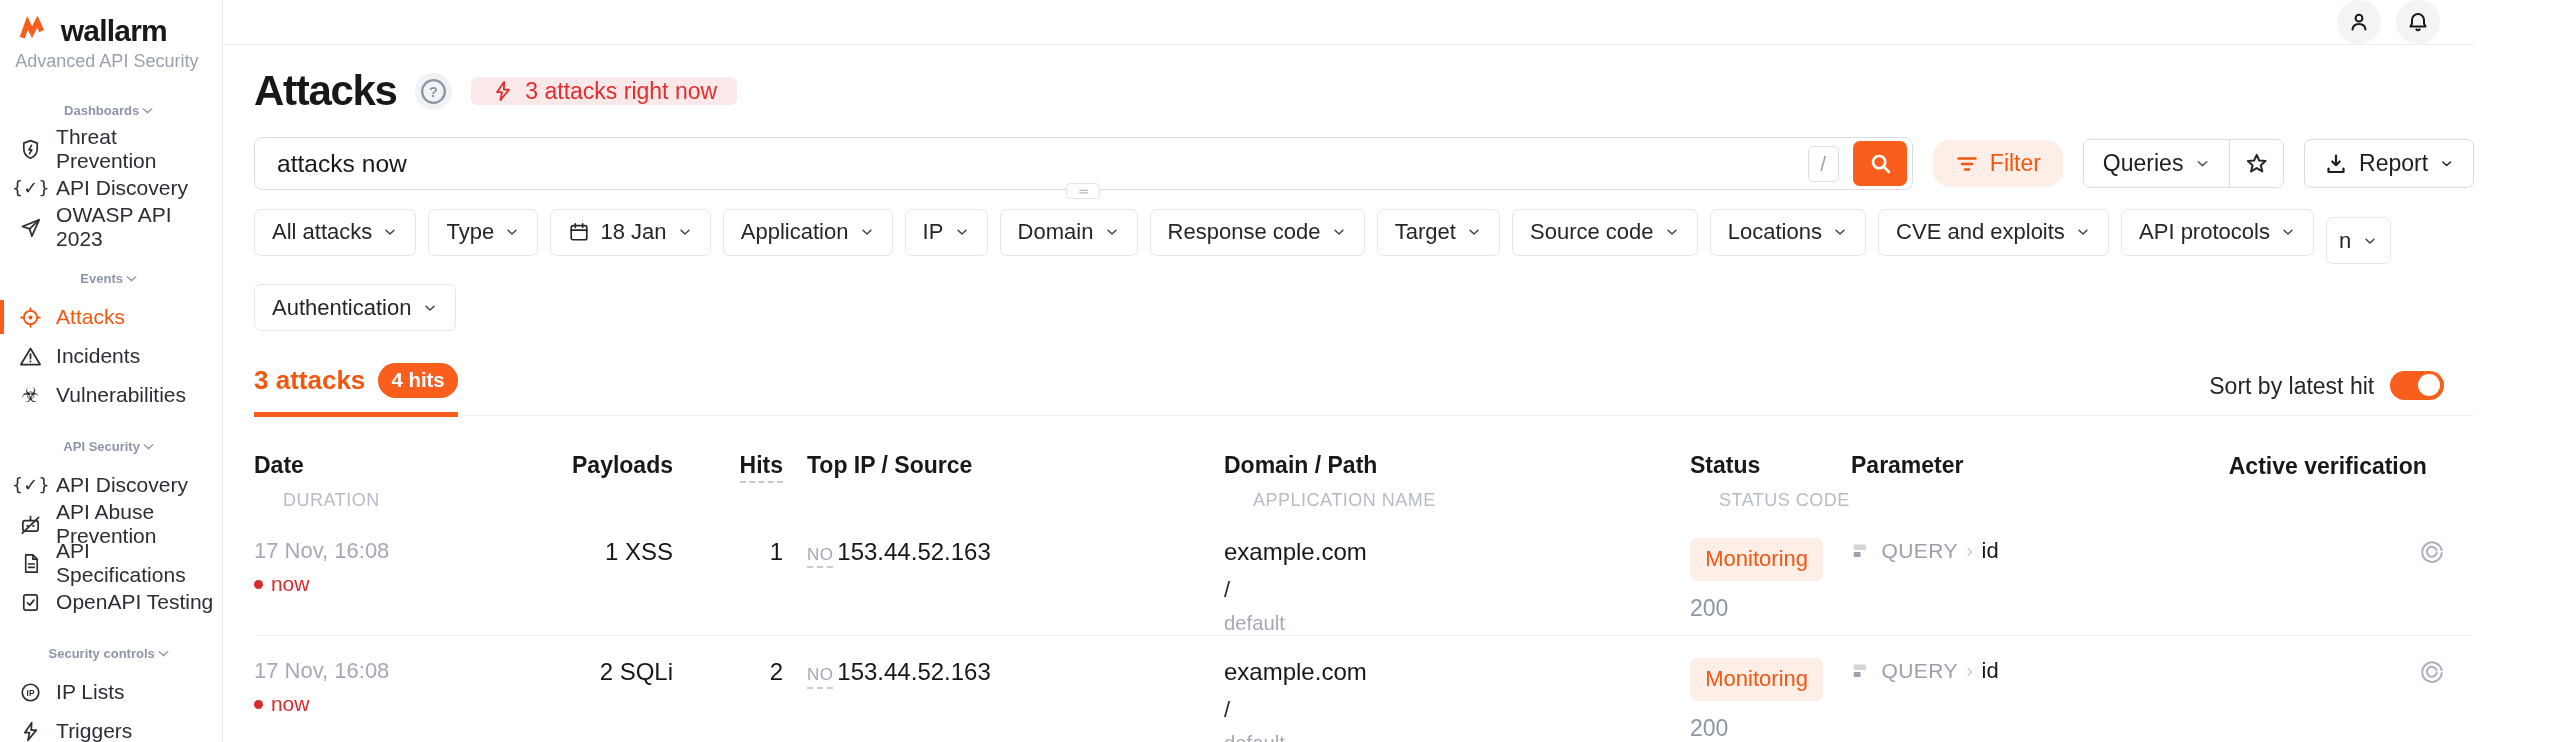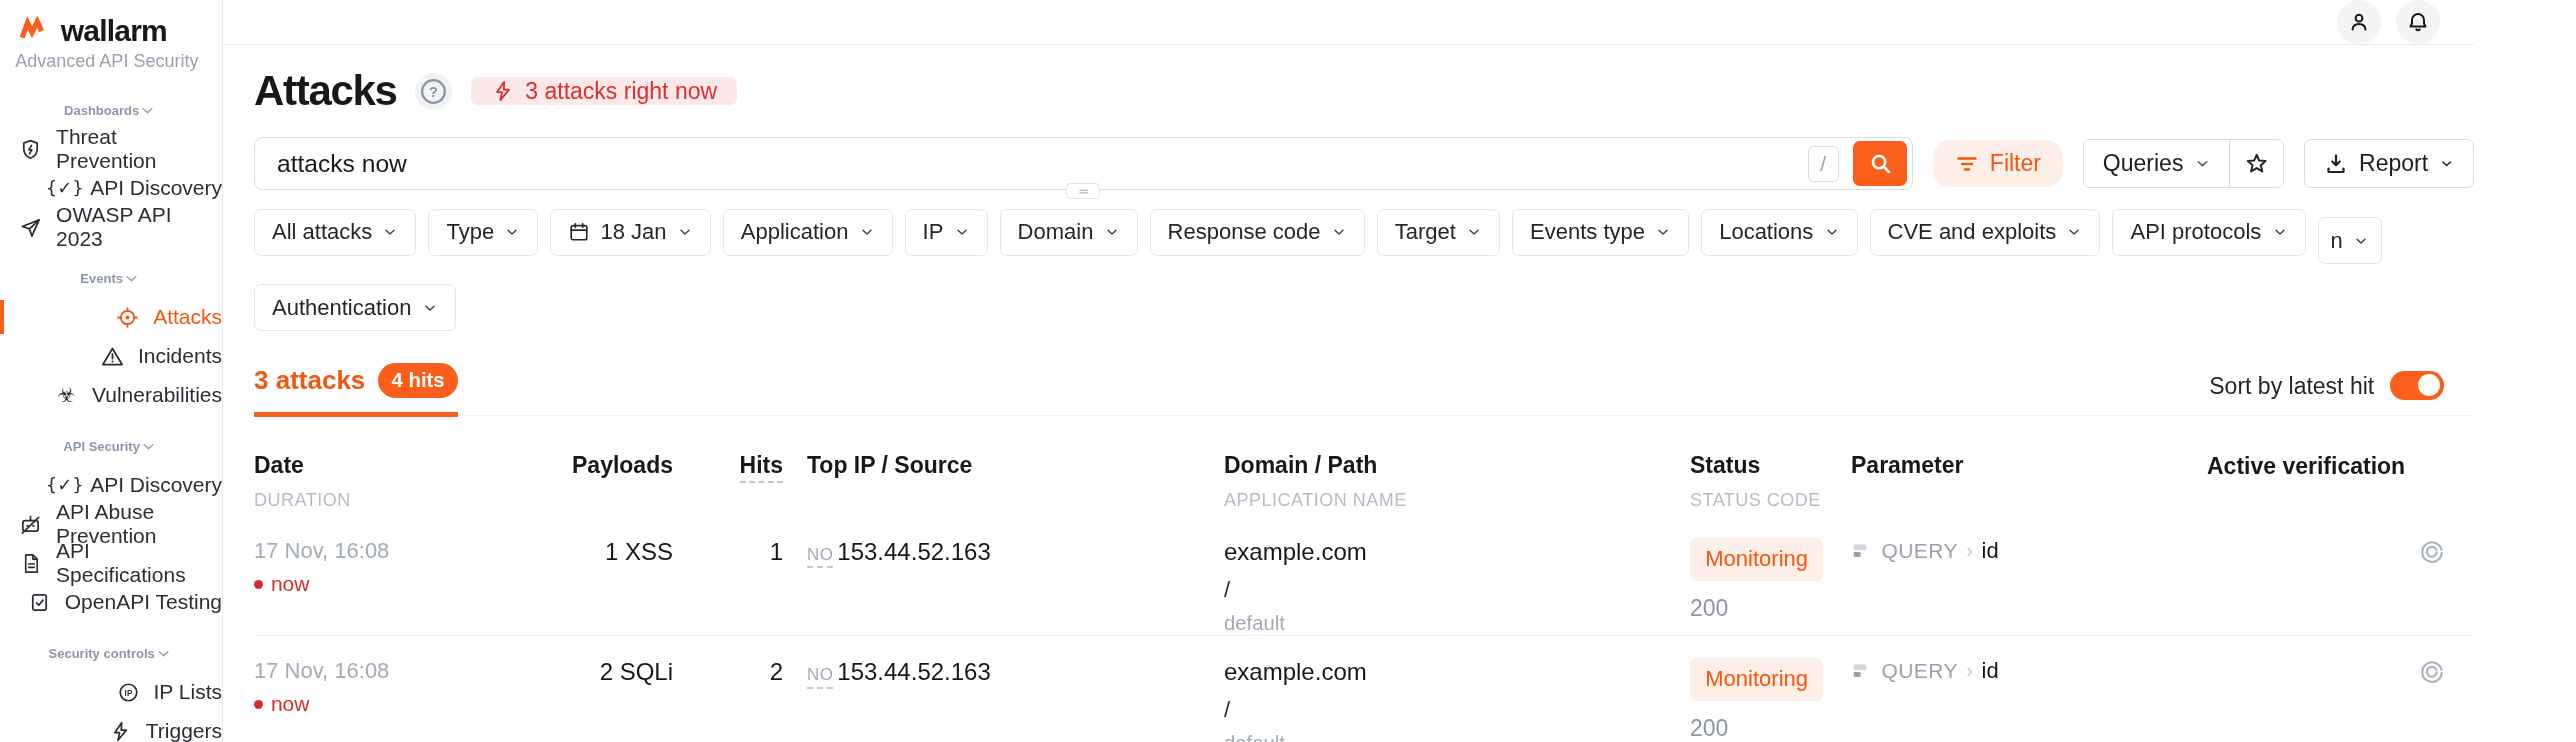--- a/index.html
+++ b/index.html
@@ -18,21 +18,21 @@
   .logo-block { padding:13.6px 0 0 15.3px; }
   .brand-row { display:flex; align-items:center; gap:8.5px; }
   .brand-name { font-size:30px; font-weight:700; color:#17181A; letter-spacing:-0.8px; }
   .brand-sub { font-size:18px; color:#99A1AE; margin-top:3.4px; }
   .nav { margin-top:18.6px; }
   .nav-header { display:flex; align-items:center; justify-content:center;
     height:39px; padding:0 17px 0 15.3px; color:#8C96A8; font-weight:700; font-size:13px; cursor:pointer; }
   .nav-header + .nav-header, .nav-item + .nav-header { margin-top:12px; }
   .nav-header .chev { color:#9AA3B2; }
   .nav-item { display:flex; align-items:center; gap:12.7px; height:39px; padding-left:18px;
-    font-size:21px; color:#2A2E35; position:relative; cursor:pointer;justify-content:flex-end; }
+    font-size:21px; color:#2A2E35; position:relative; cursor:pointer; }
   .nav-item .nicon { width:25.4px; min-width:25.4px; display:flex; justify-content:center; color:#2A2E35; }
   .nav-item.active { color:#F2560F; }
   .nav-item.active .nicon { color:#F2560F; }
   .nav-item.active::before { content:""; position:absolute; left:0; top:2.5px; bottom:2.5px; width:4.2px; background:#F95E1D; }
   .txt-icon { font-family:"DejaVu Sans", sans-serif; font-size:18px; line-height:1; }
   .txt-icon.bio { font-size:21px; }
 
   
   .main { flex:1; display:flex; flex-direction:column; }
   .topbar { height:54px; margin-right:102px; border-bottom:0.8px solid #ECEDF0;
@@ -94,25 +94,25 @@
     padding:6px 13.6px; }
   .sort-row { display:flex; align-items:flex-end; gap:15.3px; padding:0 30.5px 15.3px 0; font-size:23px; color:#23262B; }
   .toggle { width:54px; height:29px; background:#F95E1D; border-radius:14.4px; position:relative; cursor:pointer; }
   .toggle .knob { position:absolute; right:3.4px; top:3.4px; width:22px; height:22px; background:#fff; border-radius:50%; }
 
   
   .table { margin-top:36px; }
   .tgrid { display:grid; grid-template-columns:237px 182px 110px 441px 466px 161px 356px 1fr; align-items:start; }
   .thead { margin-bottom:5.1px; }
   .th { font-size:23px; font-weight:700; color:#17181A; }
-  .th-sub { font-size:18px; color:#B6BCC7; letter-spacing:0.5px; margin-top:10.2px; font-weight:400; }
+  .th-sub { font-size:18px; color:#B6BCC7; letter-spacing:0.5px; margin-top:10.2px; font-weight:400;margin-left:29px; }
   .th-right { text-align:right; }
   .hits-underline { border-bottom:2.5px dashed #C3C8D1; padding-bottom:2.5px; cursor:pointer; }
   .th-src { padding-left:24px; }
-  .th-verif { text-align:left; padding-right:25.4px; line-height:1.25; }
+  .th-verif { text-align:center; padding-right:25.4px; line-height:1.25; }
 
   .trow { padding-top:22px; min-height:99px; cursor:pointer; }
   .trow + .trow { border-top:0.8px solid #F2F2F5; }
   .c-date .d1 { color:#A3AAB6; font-size:22px; }
   .c-date .d2 { display:flex; align-items:center; gap:7.6px; color:#D92C2C; font-size:21px; margin-top:8.5px; }
   .dot { width:9.3px; height:9.3px; border-radius:50%; background:#D92C2C; }
   .c-pay { text-align:right; font-size:24px; color:#17181A; }
   .c-hits { text-align:right; font-size:24px; color:#17181A; }
   .c-src { display:flex; align-items:baseline; gap:4px; padding-left:24px; }
   .flag { font-size:17px; color:#A3AAB6; letter-spacing:0.4px; border-bottom:2.5px dashed #C6CBD4; padding-bottom:1.7px; }
@@ -524,21 +524,21 @@
       </button>
       <button class="chip">
         <span>Target</span>
         <span class="ic chev">
             <svg width="16" height="16" viewBox="0 0 19 19">
               <use href="#i-chev"></use>
             </svg>
           </span>
       </button>
       <button class="chip">
-        <span>Events type</span>
+        <span>Source code</span>
         <span class="ic chev">
             <svg width="16" height="16" viewBox="0 0 19 19">
               <use href="#i-chev"></use>
             </svg>
           </span>
       </button>
       <button class="chip">
         <span>Locations</span>
         <span class="ic chev">
             <svg width="16" height="16" viewBox="0 0 19 19">

